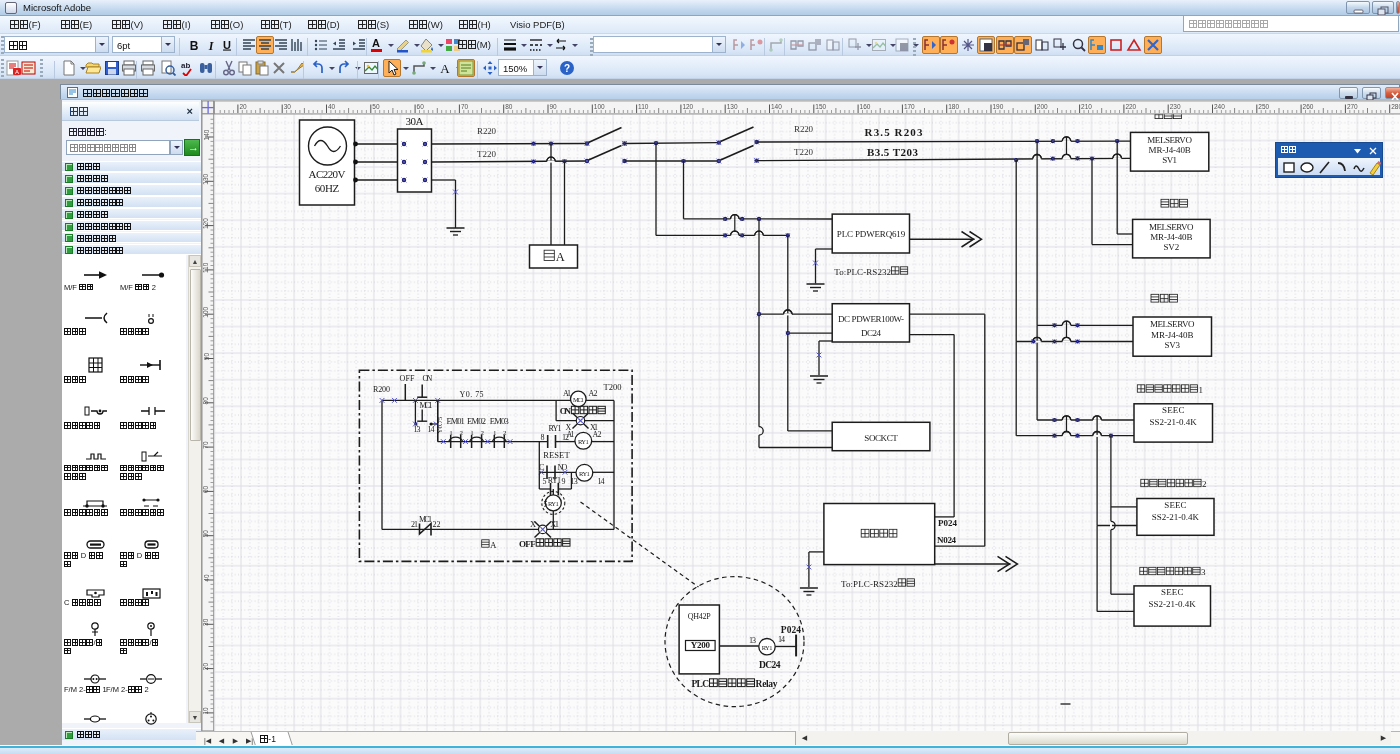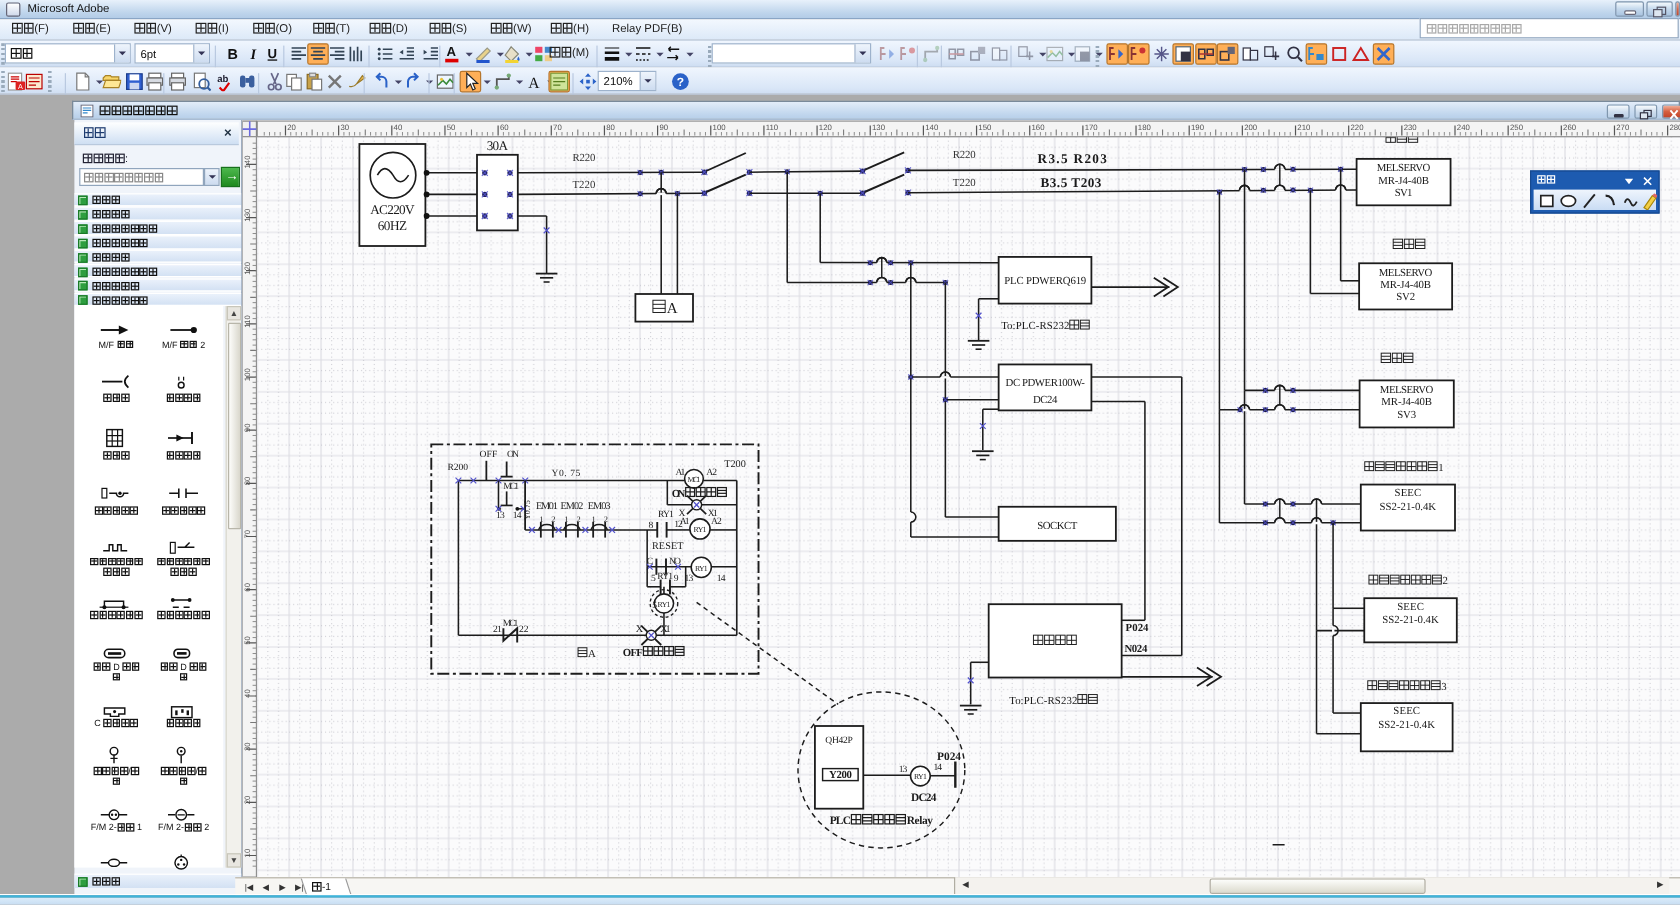--- a/index.html
+++ b/index.html
@@ -37,21 +37,21 @@
 .sbox{position:absolute;left:4px;top:40px;width:104px;height:15px;background:#fff;border:1px solid #90a5bd;font-size:8.5px;color:#888;padding:2px 0 0 3px}
 .sdd{position:absolute;left:108px;top:40px;width:13px;height:15px;background:linear-gradient(#eef4fc,#ccdbef);border:1px solid #90a5bd}
 .sdd:after{content:"";position:absolute;left:3px;top:5px;border:3.5px solid transparent;border-top-color:#335}
 .sgo{position:absolute;left:122px;top:39px;width:16px;height:17px;background:linear-gradient(#4db84d,#1e8a1e);border:1px solid #17701c}
 .sgo:after{content:"\2192";color:#fff;font-size:11px;position:absolute;left:3px;top:1px;font-weight:bold}
 .cat{position:absolute;left:0;width:138.5px;height:11.4px;background:linear-gradient(#eaf1fb,#d3e1f3);border-bottom:1px solid #fff;border-top:1px solid #fff}
 .cico{position:absolute;left:3px;top:1.5px;width:8px;height:8px;background:#2e9e40;border:1px solid #1a7a28;box-shadow:inset 1px 1px 0 #b8e8b8}
 .ctx{position:absolute;left:15px;top:1.2px;font-size:8px;color:#111}
 .slist{position:absolute;left:0;top:154.7px;width:124px;height:468px;background:#fff}
 .sicon{position:absolute}
-.slab{position:absolute;width:66px;text-align:center;font-size:7.5px;line-height:8.5px;color:#111}
+.slab{position:absolute;width:66px;text-align:left;font-size:7.5px;line-height:8.5px;color:#111}
 .pscroll{position:absolute;left:126px;top:154.7px;width:12.5px;height:468px;background:#f2f1ec;border-left:1px solid #d8d6cc}
 .pthumb{position:absolute;left:0.5px;top:14px;width:11px;height:172px;background:linear-gradient(90deg,#fdfdfb,#d9d7cc);border:1px solid #b8b6aa;border-radius:1px}
 .parrow{position:absolute;left:0;width:12px;height:12px;background:#e8e6e0;border:1px solid #c8c6ba;font-size:7px;color:#444;text-align:center;line-height:11px}
 .gtbar{position:absolute;left:0;top:628px;width:138.5px;height:12px;background:linear-gradient(#eaf1fb,#d3e1f3);border-top:1px solid #fff}
 .canvas{position:absolute;left:201.5px;top:100px;width:1198.5px;height:631px;background:#fbfbfc}
 .pagebar{position:absolute;left:196px;top:731px;width:1204px;height:15px;background:#f7f6f3;border-top:1px solid #b9b5a9}
 .statusbar{position:absolute;left:0;top:746px;width:1400px;height:8px;background:linear-gradient(#dcecfa,#c7ddf2);border-top:2px solid #3fb4da;box-shadow:0 -1px 0 #fff}
 .navbtn{position:absolute;top:2.5px;width:13px;height:11px;font-size:7px;color:#333;text-align:center;line-height:11px}
 .ptab{position:absolute;left:57px;top:0px;width:38px;height:15px;background:#fff;border-left:1px solid #999;border-right:1px solid #999;transform:skewX(18deg);border-bottom:none}
 .ptabt{position:absolute;left:64px;top:2px;font-size:8.5px;color:#111}
@@ -77,21 +77,21 @@
     <span class="mi" style="left:10px"><i class="h"></i><i class="h"></i>(F)</span>
     <span class="mi" style="left:61px"><i class="h"></i><i class="h"></i>(E)</span>
     <span class="mi" style="left:112px"><i class="h"></i><i class="h"></i>(V)</span>
     <span class="mi" style="left:163px"><i class="h"></i><i class="h"></i>(I)</span>
     <span class="mi" style="left:211px"><i class="h"></i><i class="h"></i>(O)</span>
     <span class="mi" style="left:261px"><i class="h"></i><i class="h"></i>(T)</span>
     <span class="mi" style="left:308px"><i class="h"></i><i class="h"></i>(D)</span>
     <span class="mi" style="left:358px"><i class="h"></i><i class="h"></i>(S)</span>
     <span class="mi" style="left:409px"><i class="h"></i><i class="h"></i>(W)</span>
     <span class="mi" style="left:459px"><i class="h"></i><i class="h"></i>(H)</span>
-    <span class="mi" style="left:510px">Relay PDF(B)</span>
+    <span class="mi" style="left:510px">Visio PDF(B)</span>
   </div>
 <div class="helpbox"><i class="h"></i><i class="h"></i><i class="h"></i><i class="h"></i><i class="h"></i><i class="h"></i><i class="h"></i><i class="h"></i><i class="h"></i></div>
 <div class="tb tb1"></div>
 <div class="tb tb2"></div>
 <div class="combo" style="left:4px;top:36px;width:105px;height:17px">
     <span><i class="h"></i><i class="h"></i></span>
     <i class="dd"></i>
   </div>
 <div class="combo" style="left:112px;top:36px;width:63px;height:17px">
     <span>6pt</span>
@@ -380,21 +380,21 @@
 <div class="tbico sel" style="left:457px;top:59px;width:18px;height:18px"><svg width="16" height="16" viewBox="0 0 16 16">
       <rect x="1" y="1" width="14" height="14" fill="#cfe49a" stroke="#7a9a3a"></rect>
       <path d="M3,5h10M3,8h10M3,11h6" stroke="#567d1e"></path>
     </svg></div>
 <div class="tsep" style="left:477px;top:61px"></div>
 <div class="tbico" style="left:481px;top:59px;width:18px;height:18px"><svg width="16" height="16" viewBox="0 0 16 16">
       <path d="M8,1 l2.5,3 h-5z M8,15 l-2.5,-3 h5z M1,8 l3,-2.5 v5z M15,8 l-3,2.5 v-5z" fill="#2a62c8"></path>
       <rect x="6.5" y="6.5" width="3" height="3" fill="#2a62c8"></rect>
     </svg></div>
 <div class="combo" style="left:498px;top:59px;width:49px;height:17px">
-    <span>210%</span>
+    <span>150%</span>
     <i class="dd"></i>
   </div>
 <div class="tbico" style="left:558px;top:59px;width:18px;height:18px"><svg width="16" height="16" viewBox="0 0 16 16">
       <circle cx="8" cy="8" r="7" fill="#2a62c8"></circle>
       <text x="8" y="12" font-size="10" font-weight="bold" fill="#fff" text-anchor="middle">?</text>
     </svg></div>
 <div class="grip" style="left:1px;top:59px"></div>
 <div class="grip" style="left:40px;top:59px"></div>
 <div style="position:absolute;left:0;top:79px;width:1400px;height:667px;background:#ababab"></div>
 <div class="ctitle">
@@ -564,21 +564,21 @@
         <circle cx="16.6" cy="9" r="1" fill="#111"></circle>
         <line x1="19" y1="9" x2="26" y2="9" stroke="#111" stroke-width="1.3"></line>
       </svg></div>
     <div class="slab" style="left:2px;top:586.2px">F/M 2-<i class="h"></i><i class="h"></i> 1</div>
     <div class="sicon" style="left:74px;top:569.9px"><svg width="34" height="18" viewBox="0 0 34 18" style="overflow:visible">
         <line x1="4" y1="9" x2="10" y2="9" stroke="#111" stroke-width="1.3"></line>
         <circle cx="15" cy="9" r="4.4" fill="none" stroke="#111" stroke-width="1.2"></circle>
         <line x1="12" y1="9" x2="18" y2="9" stroke="#111"></line>
         <line x1="20" y1="9" x2="26" y2="9" stroke="#111" stroke-width="1.3"></line>
       </svg></div>
-    <div class="slab" style="left:58px;top:586.2px">F/M 2-<i class="h"></i><i class="h"></i> 2</div>
+    <div class="slab" style="left:44px;top:586.2px">F/M 2-<i class="h"></i><i class="h"></i> 2</div>
     <div class="sicon" style="left:18px;top:609.9px"><svg width="34" height="18" viewBox="0 0 34 18" style="overflow:visible">
         <line x1="4" y1="9" x2="10" y2="9" stroke="#111" stroke-width="1.3"></line>
         <ellipse cx="15" cy="9" rx="4.6" ry="3" fill="none" stroke="#111" stroke-width="1.2"></ellipse>
         <line x1="20" y1="9" x2="26" y2="9" stroke="#111" stroke-width="1.3"></line>
       </svg></div>
     <div class="sicon" style="left:74px;top:609.9px"><svg width="34" height="18" viewBox="0 0 34 18" style="overflow:visible">
         <circle cx="15" cy="9" r="5.2" fill="none" stroke="#111" stroke-width="1.2"></circle>
         <circle cx="15" cy="6.6" r="1" fill="#111"></circle>
         <circle cx="12.6" cy="10.4" r="1" fill="#111"></circle>
         <circle cx="17.4" cy="10.4" r="1" fill="#111"></circle>

